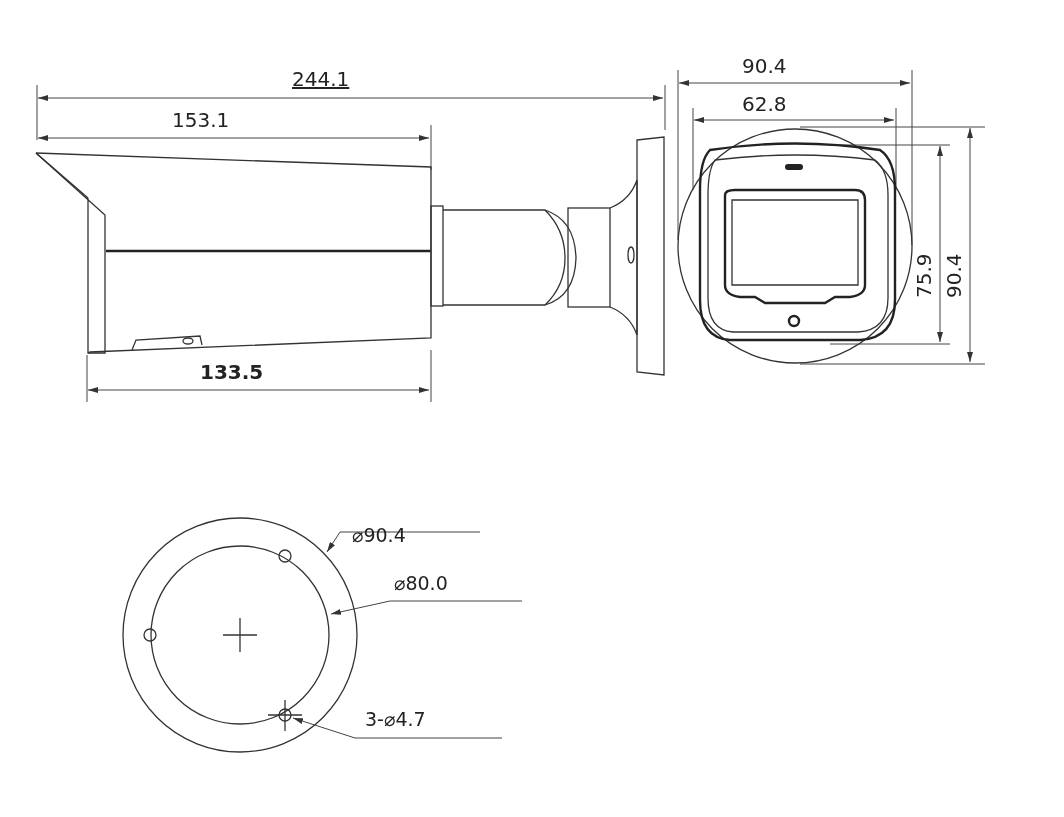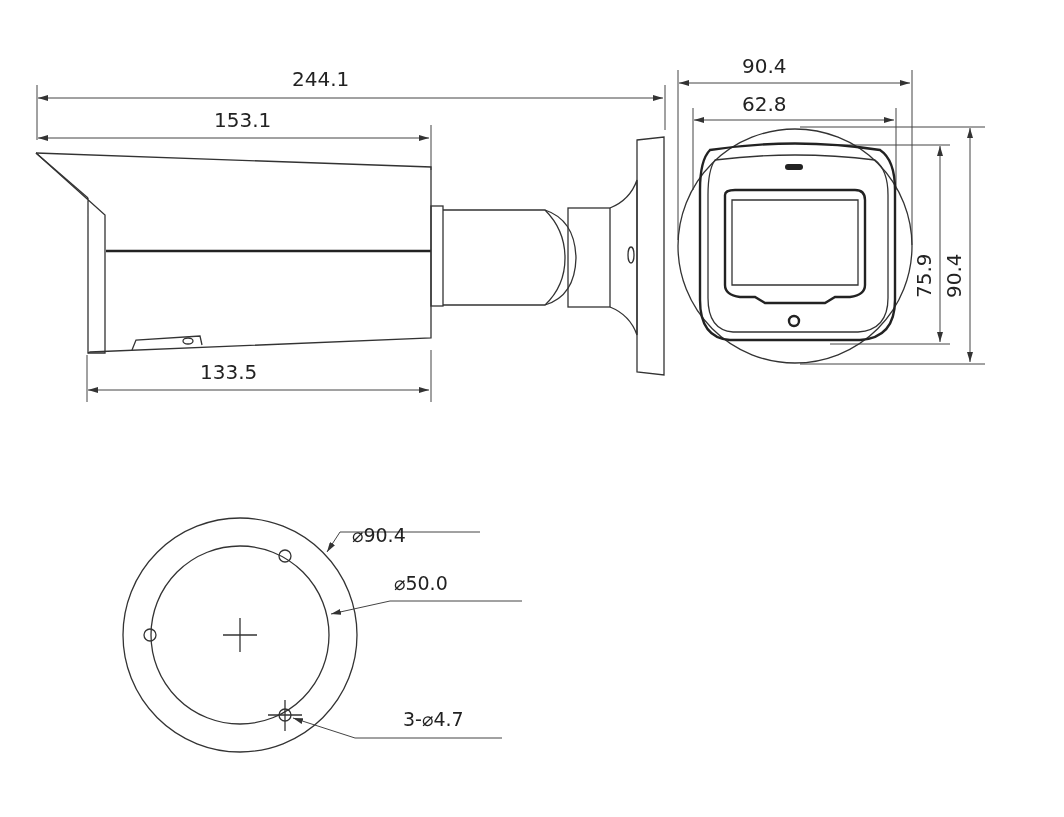--- a/index.html
+++ b/index.html
@@ -83,24 +83,24 @@
     <circle class="ln" cx="150" cy="635" r="6"></circle>
     <circle class="ln" cx="285" cy="715" r="6"></circle>
     <line class="ln" x1="268" y1="715" x2="302" y2="715"></line>
     <line class="ln" x1="285" y1="700" x2="285" y2="731"></line>
     <polyline class="dim" points="480,532 340,532 327,552" marker-end="url(#ar)"></polyline>
     <polyline class="dim" points="522,601 390,601 331,614" marker-end="url(#ar)"></polyline>
     <polyline class="dim" points="502,738 355,738 293,718" marker-end="url(#ar)"></polyline>
   </g>
 </svg>
 
-<div class="lbl" style="left:292px;top:69px;">244.1</div>
-<div class="lbl" style="left:172px;top:110px;margin-left:42px;">153.1</div>
-<div class="lbl" style="left:200px;top:362px;">133.5</div>
+<div class="lbl" style="left:292px;top:69px;text-decoration:underline;">244.1</div>
+<div class="lbl" style="left:172px;top:110px;">153.1</div>
+<div class="lbl" style="left:200px;top:362px;font-weight:bold;">133.5</div>
 
 <div class="lbl" style="left:742px;top:56px;">90.4</div>
 <div class="lbl" style="left:742px;top:94px;">62.8</div>
 <div class="lbl vert" style="left:914px;top:298px;">75.9</div>
 <div class="lbl vert" style="left:944px;top:298px;">90.4</div>
 
 <div class="lbl" style="left:352px;top:526px;font-size:19px;">⌀90.4</div>
-<div class="lbl" style="left:394px;top:574px;font-size:19px;">⌀50.0</div>
-<div class="lbl" style="left:365px;top:710px;font-size:19px;margin-left:38px;">3-⌀4.7</div>
+<div class="lbl" style="left:394px;top:574px;font-size:19px;">⌀80.0</div>
+<div class="lbl" style="left:365px;top:710px;font-size:19px;">3-⌀4.7</div>
 
 </body></html>

